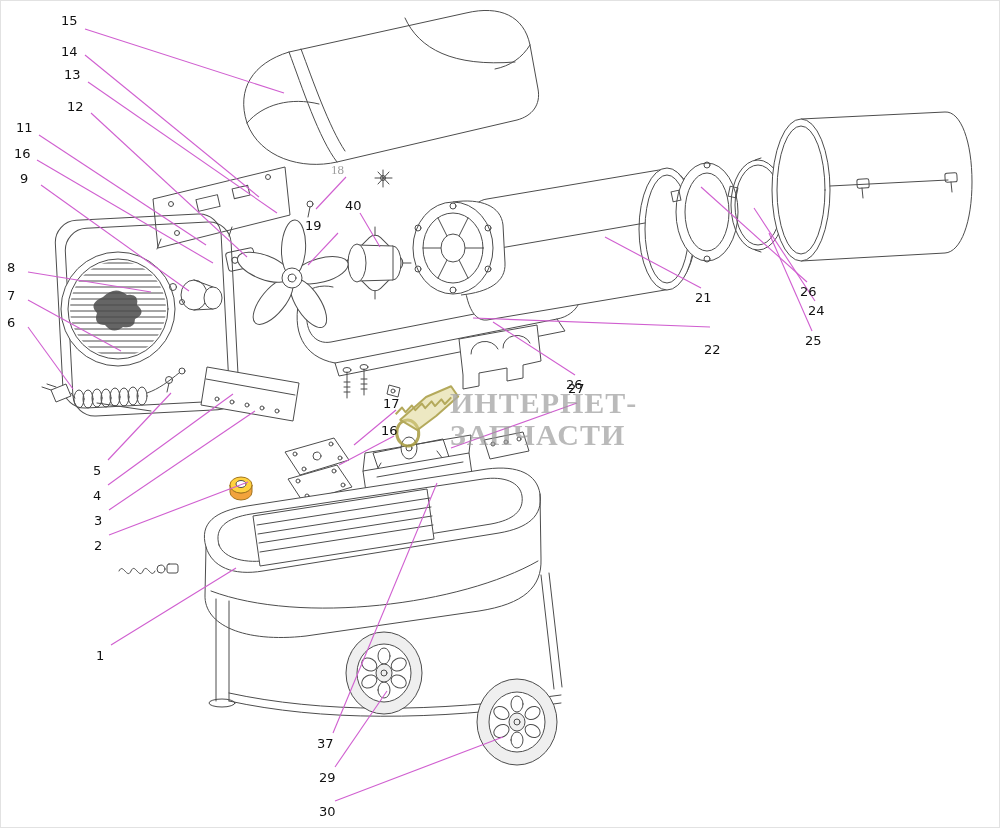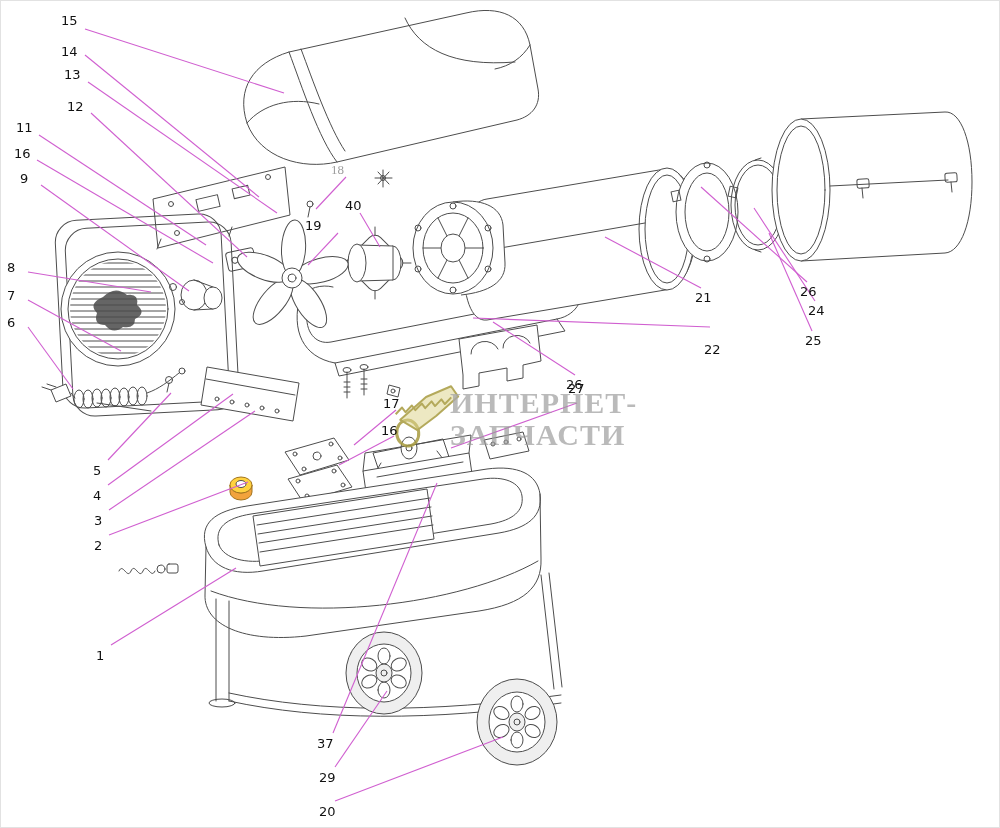--- a/index.html
+++ b/index.html
@@ -366,14 +366,14 @@
   <div class="lbl" style="left:380px;top:423px">16</div>
   <div class="lbl" style="left:694px;top:290px">21</div>
   <div class="lbl" style="left:703px;top:342px">22</div>
   <div class="lbl" style="left:799px;top:284px">26</div>
   <div class="lbl" style="left:807px;top:303px">24</div>
   <div class="lbl" style="left:804px;top:333px">25</div>
   <div class="lbl" style="left:565px;top:377px">26</div>
   <div class="lbl" style="left:567px;top:381px">27</div>
   <div class="lbl" style="left:316px;top:736px">37</div>
   <div class="lbl" style="left:318px;top:770px">29</div>
-  <div class="lbl" style="left:318px;top:804px">20</div>
+  <div class="lbl" style="left:318px;top:804px">30</div>
 </div>
 
 </body></html>

